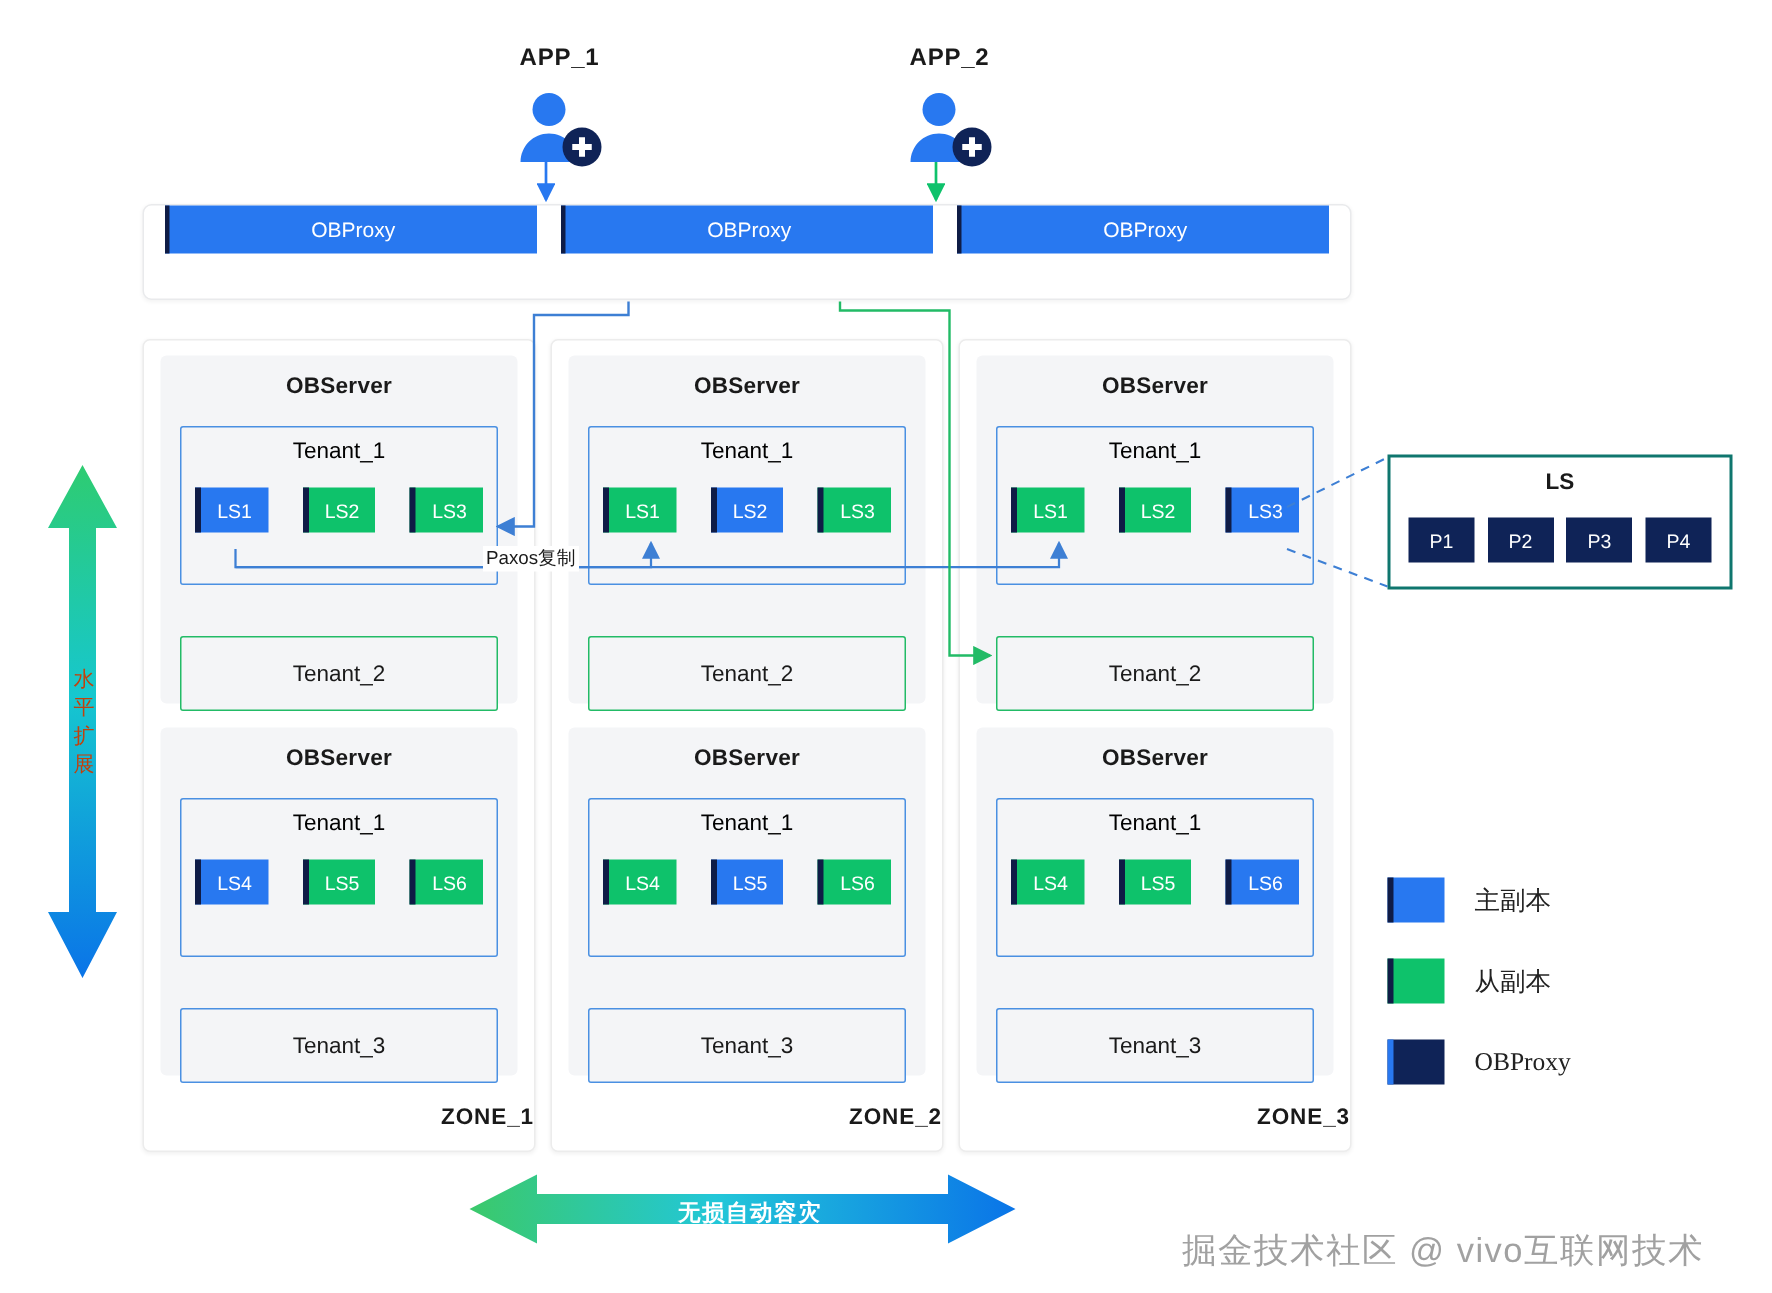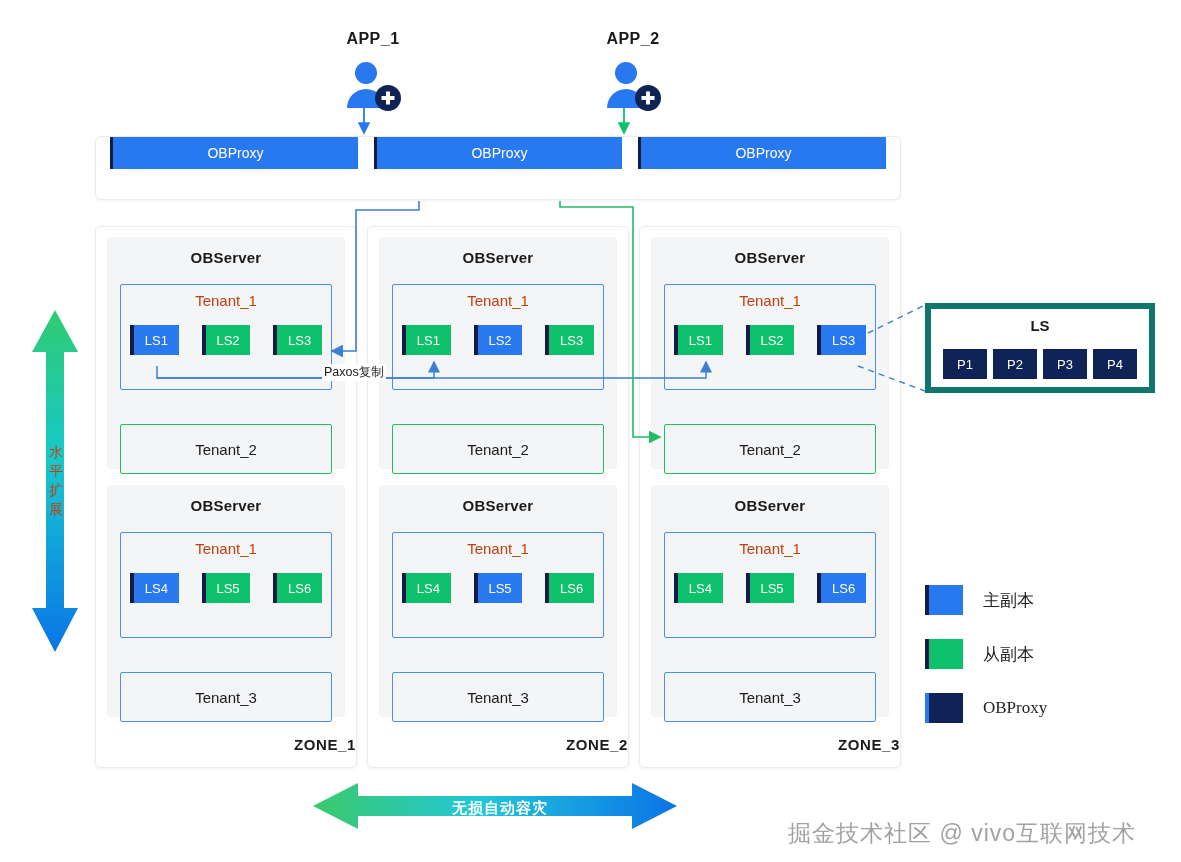--- a/index.html
+++ b/index.html
@@ -56,21 +56,21 @@
   .obs-title{
     text-align:center;font-size:15px;font-weight:bold;color:#1a1a1a;
     padding-top:12px;letter-spacing:.2px;
   }
   .tenant{
     position:absolute;left:13px;width:212px;
     background:#f4f5f7;box-sizing:border-box;border-radius:2px;
   }
   .tenant-1{top:47px;height:106px;border:1px solid #4a90e2;}
   .tenant-title{
-    text-align:center;font-size:15px;color:#c2410c;padding-top:7px;
+    text-align:center;font-size:15px;color:#000000;padding-top:7px;
   }
   .tenant-flat{
     top:166px;height:50px;
     display:flex;align-items:center;justify-content:center;
     font-size:15px;color:#1a1a1a;margin-top:21px;
   }
   .t-green{border:1px solid #22bb66;}
   .t-blue{border:1px solid #4a90e2;}
   .ls-row{
     position:absolute;left:9px;right:9px;top:40px;
@@ -81,21 +81,21 @@
     display:flex;align-items:center;justify-content:center;
     color:#ffffff;font-size:13px;
     border-left:4px solid #0f1c46;box-sizing:border-box;
   }
   .ls.primary{background:#2878f0;}
   .ls.follower{background:#0ec26b;}
 
   
   .ls-detail{
     position:absolute;left:925px;top:303px;width:230px;height:90px;
-    background:#ffffff;border:6px solid #0f766e;box-sizing:border-box;
+    background:#ffffff;border:2px solid #0f766e;box-sizing:border-box;
   }
   .ls-detail-title{
     text-align:center;font-size:15px;font-weight:bold;color:#1a1a1a;
     padding-top:8px;
   }
   .p-row{
     position:absolute;left:12px;right:12px;top:40px;
     display:flex;justify-content:space-between;
   }
   .p-box{

